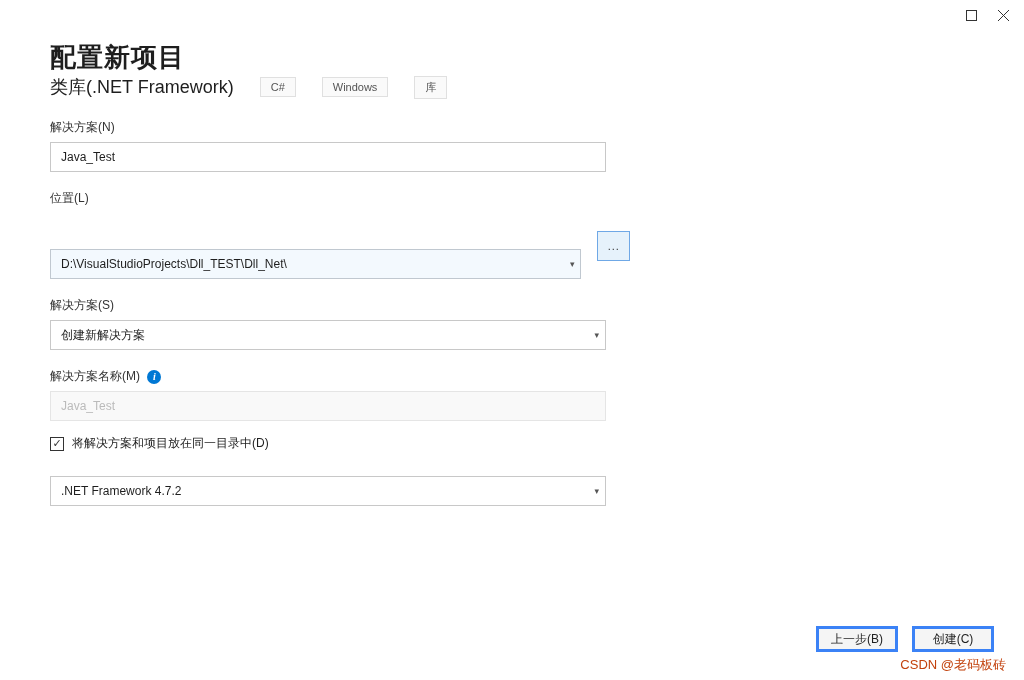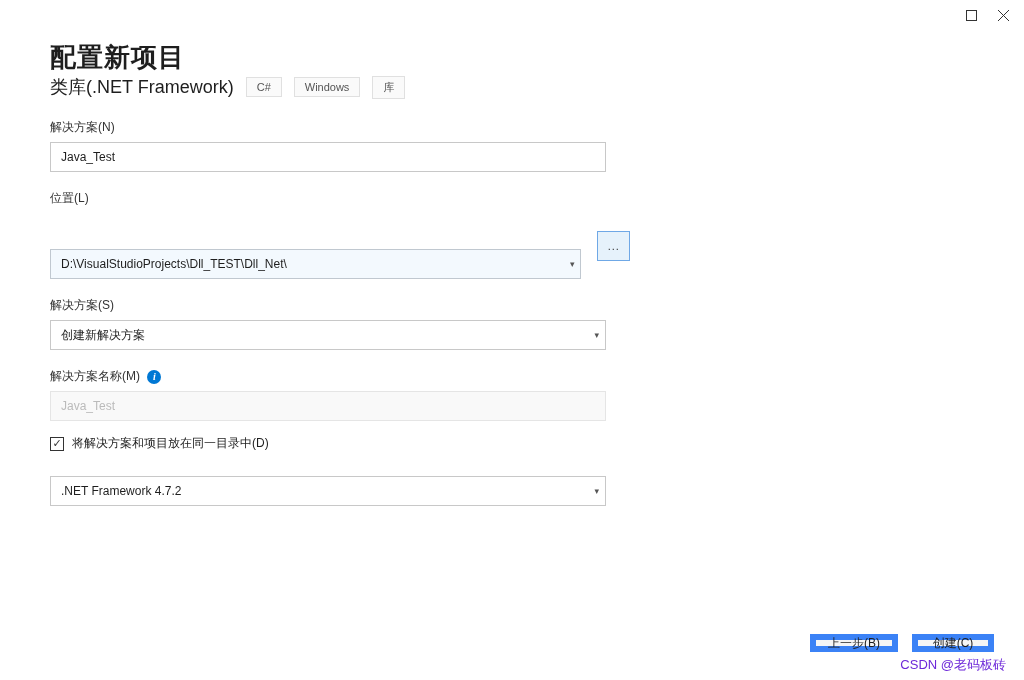--- a/index.html
+++ b/index.html
@@ -19,21 +19,21 @@
   }
   .titlebar .ctrl { width: 14px; height: 14px; display:flex; align-items:center; justify-content:center; color:#222; }
   .main {
     padding: 40px 50px 0 50px;
     width: 680px;
   }
   h1 {
     font-size: 26px; font-weight: 600; letter-spacing: 1px;
   }
   .subtitle-row {
-    display: flex; align-items: center; gap: 12px;
+    display: flex; align-items: center; gap: 26px;
     margin-bottom: 20px;
   }
   .subtitle {
     font-size: 18px; font-weight: 400;
   }
   .tag {
     border: 1px solid #e0e0e0;
     padding: 3px 10px;
     font-size: 11px; color: #555;
     background: #fafafa;
@@ -80,28 +80,28 @@
   .check-box {
     width:14px; height:14px; border:1px solid #333;
     display:flex; align-items:center; justify-content:center;
     font-size:11px; color:#333; line-height:1;
   }
   .footer {
     position:absolute; bottom:28px; right:30px;
     display:flex; gap:14px;
   }
   .btn {
-    min-width:82px; height:18px;
-    border:6px solid #3b82f6; background:#f5f5f5;
+    min-width:82px; height:26px;
+    border:3px solid #3b82f6; background:#f5f5f5;
     display:flex; align-items:center; justify-content:center;
     font-size:12px; padding:0 12px;
   }
   .watermark {
     position:absolute; bottom:6px; right:18px;
-    color:#6d28d9; font-size:13px;
+    color:#c2410c; font-size:13px;
   }
 </style>
 </head>
 <body>
 
 <div class="titlebar">
   <div class="ctrl">
     <svg width="11" height="11">
         <rect x="0.5" y="0.5" width="10" height="10" fill="none" stroke="#333" stroke-width="1"></rect>
       </svg>

